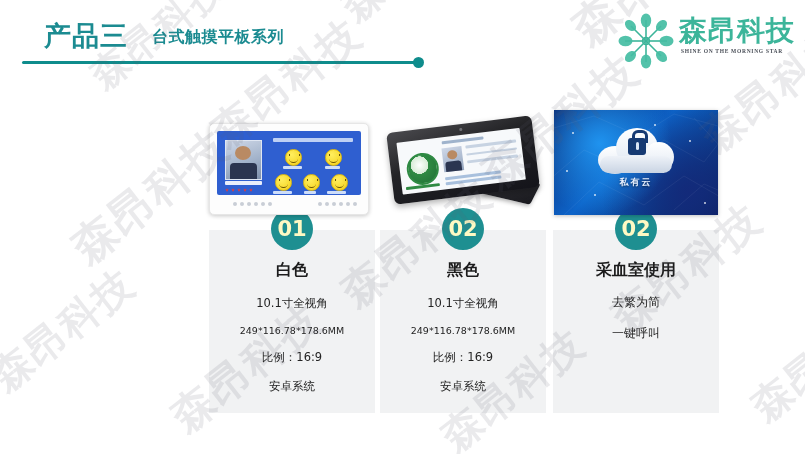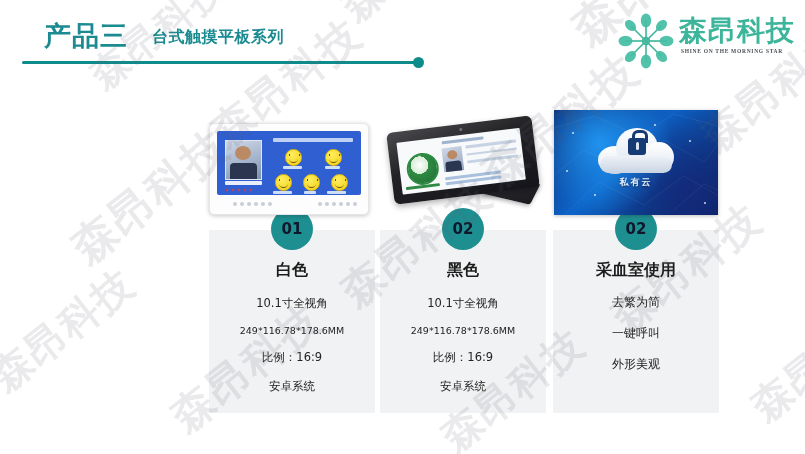--- a/index.html
+++ b/index.html
@@ -82,22 +82,22 @@
 
   
   .card{position:absolute;top:230px;width:166px;height:183px;background:#f1f2f3;z-index:6;}
   .card1{left:209px;}
   .card2{left:380px;text-decoration:underline;}
   .card3{left:553px;}
 
   .badge{
     position:absolute;top:-22px;left:50%;margin-left:-21px;
     width:42px;height:42px;border-radius:50%;
-    background:#1e8f91;color:#0f172a;
-    font-size:15px;font-weight:700;
+    background:#1e8f91;color:#fef9c3;
+    font-size:21px;font-weight:700;
     display:flex;align-items:center;justify-content:center;
     font-family:"DejaVu Sans","Liberation Sans",sans-serif;
     z-index:12;
   }
   .card-body{position:absolute;left:0;right:0;top:30px;text-align:center;z-index:11;}
   .c-head{
     font-size:16px;font-weight:700;color:#1c1c1c;margin-bottom:15px;
     font-family:"DejaVu Sans","Liberation Sans",sans-serif;
   }
   .c-line{
@@ -406,21 +406,20 @@
       <div class="c-line last">安卓系统</div>
     </div>
   </div>
 
   <div class="card card3">
     <div class="badge">02</div>
     <div class="card-body">
       <div class="c-head">采血室使用</div>
       <div class="c-line">去繁为简</div>
       <div class="c-line">一键呼叫</div>
-      <div class="c-line last">外形美观</div>
     </div>
   </div>
 
   <div class="wm-layer">
     <div class="wm" style="left:330px;top:-10px;font-size:40px;">森昂科技</div>
     <div class="wm" style="left:560px;top:10px;font-size:46px;">森昂科技</div>
     <div class="wm" style="left:200px;top:115px;font-size:42px;">森昂科技</div>
     <div class="wm" style="left:470px;top:155px;font-size:44px;">森昂科技</div>
     <div class="wm" style="left:690px;top:120px;font-size:42px;">森昂科技</div>
     <div class="wm" style="left:60px;top:230px;font-size:44px;">森昂科技</div>

